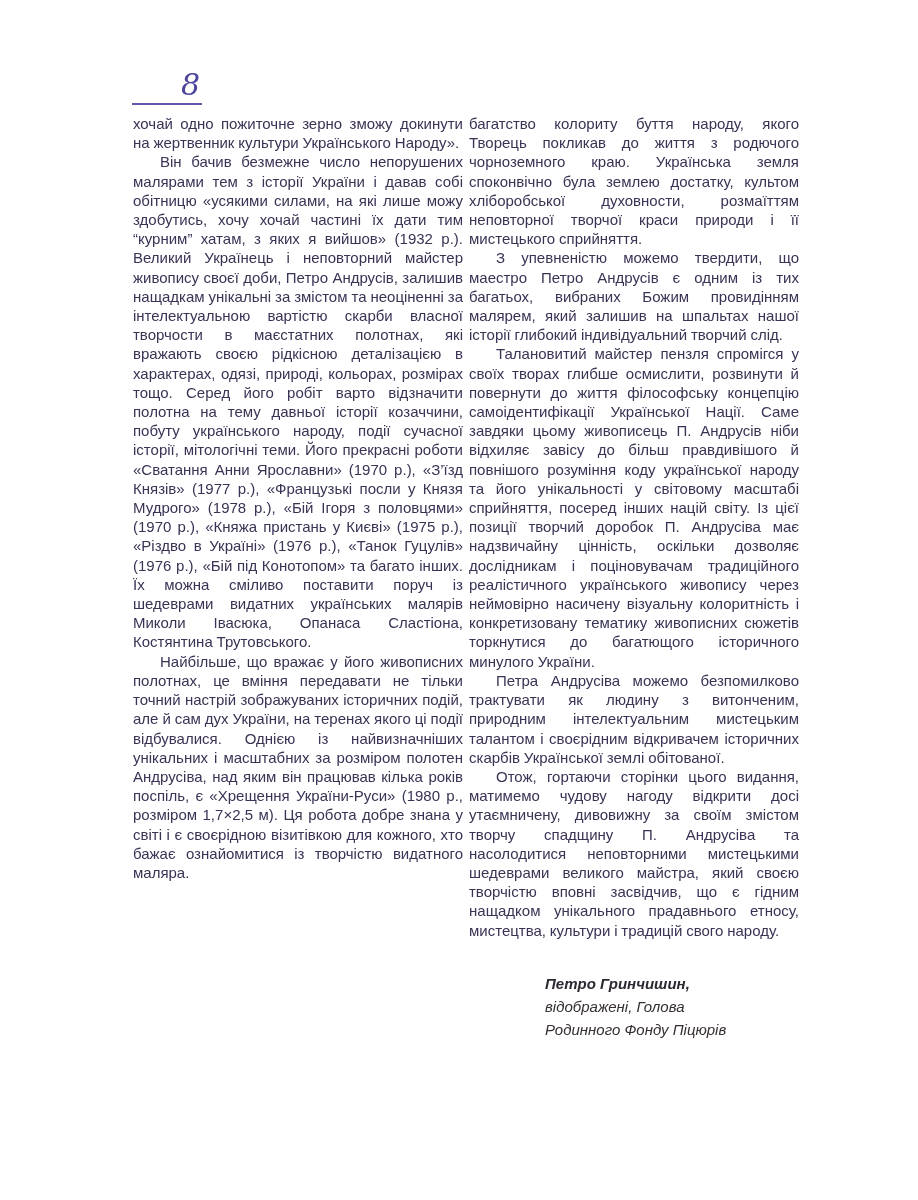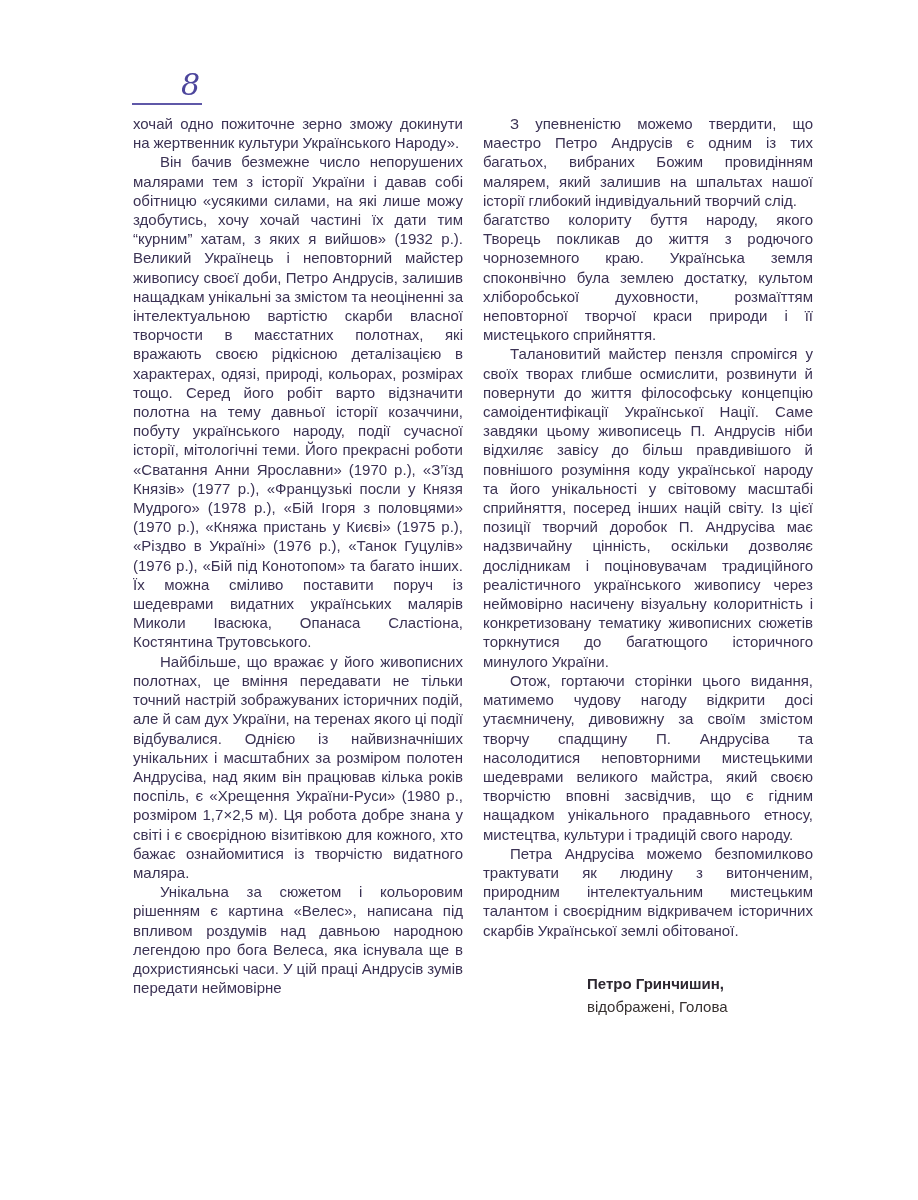--- a/index.html
+++ b/index.html
@@ -31,21 +31,21 @@
     line-height: 34px;
     color: #4c459c;
     padding-right: 2px;
   }
   .columns {
     position: absolute;
     left: 133px;
     top: 114px;
     width: 676px;
     display: flex;
-    gap: 20px;
+    gap: 6px;
   }
   .col {
     width: 330px;
     flex: 0 0 330px;
   }
   .para {
     margin: 0;
     font-size: 15px;
     line-height: 19.2px;
     color: #3b3254;
@@ -53,21 +53,22 @@
     text-indent: 27px;
     hyphens: auto;
     -webkit-hyphens: auto;
     word-spacing: -0.3px;
   }
   .para.no-indent {
     text-indent: 0;
   }
   .signature {
     margin-top: 32px;
-    margin-left: 104px;
+    margin-left: 76px;
+    font-style: italic;
     color: #36302f;
   }
   .signature p {
     margin: 0;
     font-size: 15px;
     line-height: 23px;
   }
   .sig-name {
     font-weight: bold;
     color: #2c2730;
@@ -80,32 +81,32 @@
 
   <div class="pagenum-wrap">
     <span class="pagenum">8</span>
   </div>
 
   <div class="columns">
     <section class="col">
         <p class="para no-indent">хочай одно пожиточне зерно зможу докинути на жертвенник культури Українського Народу».</p>
         <p class="para">Він бачив безмежне число непорушених малярами тем з історії України і давав собі обітницю «усякими силами, на які лише можу здобутись, хочу хочай частині їх дати тим “курним” хатам, з яких я вийшов» (1932 р.). Великий Українець і неповторний майстер живопису своєї доби, Петро Андрусів, залишив нащадкам унікальні за змістом та неоціненні за інтелектуальною вартістю скарби власної творчости в маєстатних полотнах, які вражають своєю рідкісною деталізацією в характерах, одязі, природі, кольорах, розмірах тощо. Серед його робіт варто відзначити полотна на тему давньої історії козаччини, побуту українського народу, події сучасної історії, мітологічні теми. Його прекрасні роботи «Сватання Анни Ярославни» (1970 р.), «З’їзд Князів» (1977 р.), «Французькі посли у Князя Мудрого» (1978 р.), «Бій Ігоря з половцями» (1970 р.), «Княжа пристань у Києві» (1975 р.), «Різдво в Україні» (1976 р.), «Танок Гуцулів» (1976 р.), «Бій під Конотопом» та багато інших. Їх можна сміливо поставити поруч із шедеврами видатних українських малярів Миколи Івасюка, Опанаса Сластіона, Костянтина Трутовського.</p>
         <p class="para">Найбільше, що вражає у його живописних полотнах, це вміння передавати не тільки точний настрій зображуваних історичних подій, але й сам дух України, на теренах якого ці події відбувалися. Однією із найвизначніших унікальних і масштабних за розміром полотен Андрусіва, над яким він працював кілька років поспіль, є «Хрещення України-Руси» (1980 р., розміром 1,7×2,5 м). Ця робота добре знана у світі і є своєрідною візитівкою для кожного, хто бажає ознайомитися із творчістю видатного маляра.</p>
-        <p class="para">Унікальна за сюжетом і кольоровим рішенням є картина «Велес», написана під впливом роздумів над давньою народною легендою про бога Велеса, яка існувала ще в дохристиянські часи. У цій праці Андрусів зумів передати неймовірне</p>
       </section>
 
     <section class="col">
       <div>
+          <p class="para no-indent">багатство колориту буття народу, якого Творець покликав до життя з родючого чорноземного краю. Українська земля споконвічно була землею достатку, культом хліборобської духовности, розмаїттям неповторної творчої краси природи і її мистецького сприйняття.</p>
           <p class="para">З упевненістю можемо твердити, що маестро Петро Андрусів є одним із тих багатьох, вибраних Божим провидінням малярем, який залишив на шпальтах нашої історії глибокий індивідуальний творчий слід.</p>
-          <p class="para no-indent">багатство колориту буття народу, якого Творець покликав до життя з родючого чорноземного краю. Українська земля споконвічно була землею достатку, культом хліборобської духовности, розмаїттям неповторної творчої краси природи і її мистецького сприйняття.</p>
           <p class="para">Талановитий майстер пензля спромігся у своїх творах глибше осмислити, розвинути й повернути до життя філософську концепцію самоідентифікації Української Нації. Саме завдяки цьому живописець П. Андрусів ніби відхиляє завісу до більш правдивішого й повнішого розуміння коду української народу та його унікальності у світовому масштабі сприйняття, посеред інших націй світу. Із цієї позиції творчий доробок П. Андрусіва має надзвичайну цінність, оскільки дозволяє дослідникам і поціновувачам традиційного реалістичного українського живопису через неймовірно насичену візуальну колоритність і конкретизовану тематику живописних сюжетів торкнутися до багатющого історичного минулого України.</p>
+          <p class="para">Петра Андрусіва можемо безпомилково трактувати як людину з витонченим, природним інтелектуальним мистецьким талантом і своєрідним відкривачем історичних скарбів Української землі обітованої.</p>
           <p class="para">Отож, гортаючи сторінки цього видання, матимемо чудову нагоду відкрити досі утаємничену, дивовижну за своїм змістом творчу спадщину П. Андрусіва та насолодитися неповторними мистецькими шедеврами великого майстра, який своєю творчістю вповні засвідчив, що є гідним нащадком унікального прадавнього етносу, мистецтва, культури і традицій свого народу.</p>
-          <p class="para">Петра Андрусіва можемо безпомилково трактувати як людину з витонченим, природним інтелектуальним мистецьким талантом і своєрідним відкривачем історичних скарбів Української землі обітованої.</p>
         </div>
 
       <div class="signature">
         <p class="sig-name">Петро Гринчишин,</p>
         <p class="sig-role">відображені, Голова</p>
+        <p class="sig-org">Родинного Фонду Піцюрів</p>
       </div>
     </section>
   </div>
 
 </div>
 
 </body></html>

